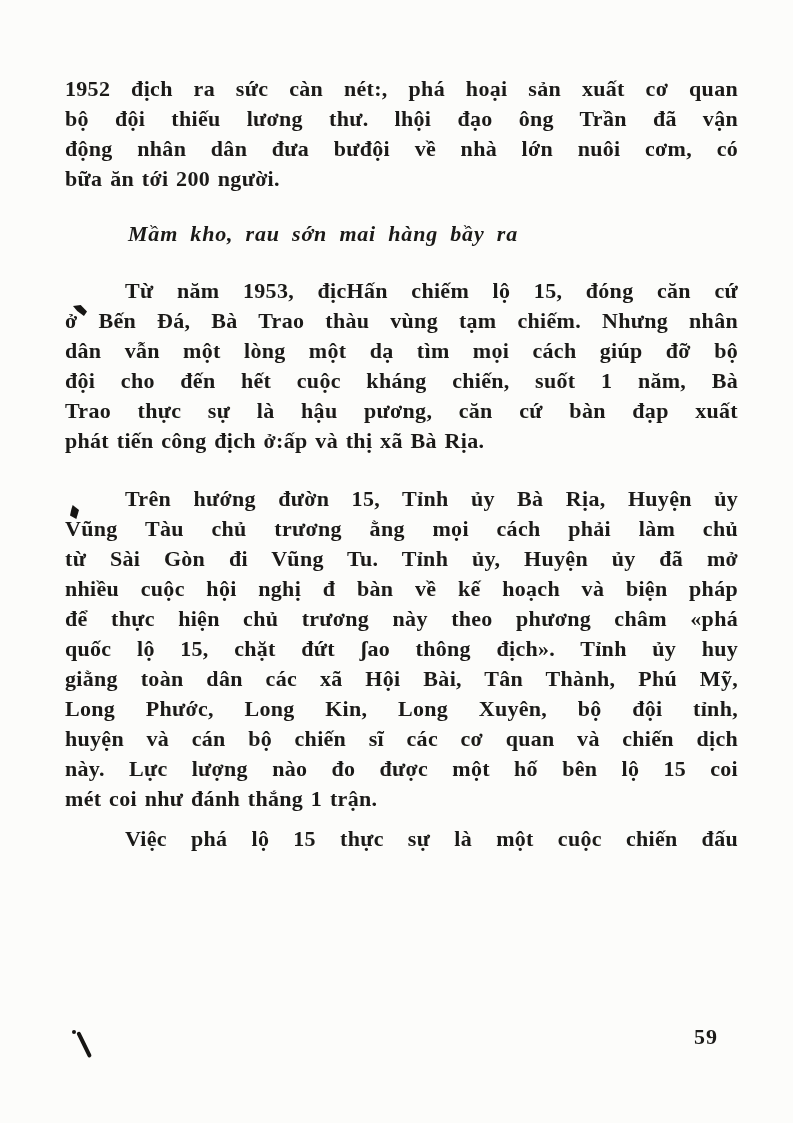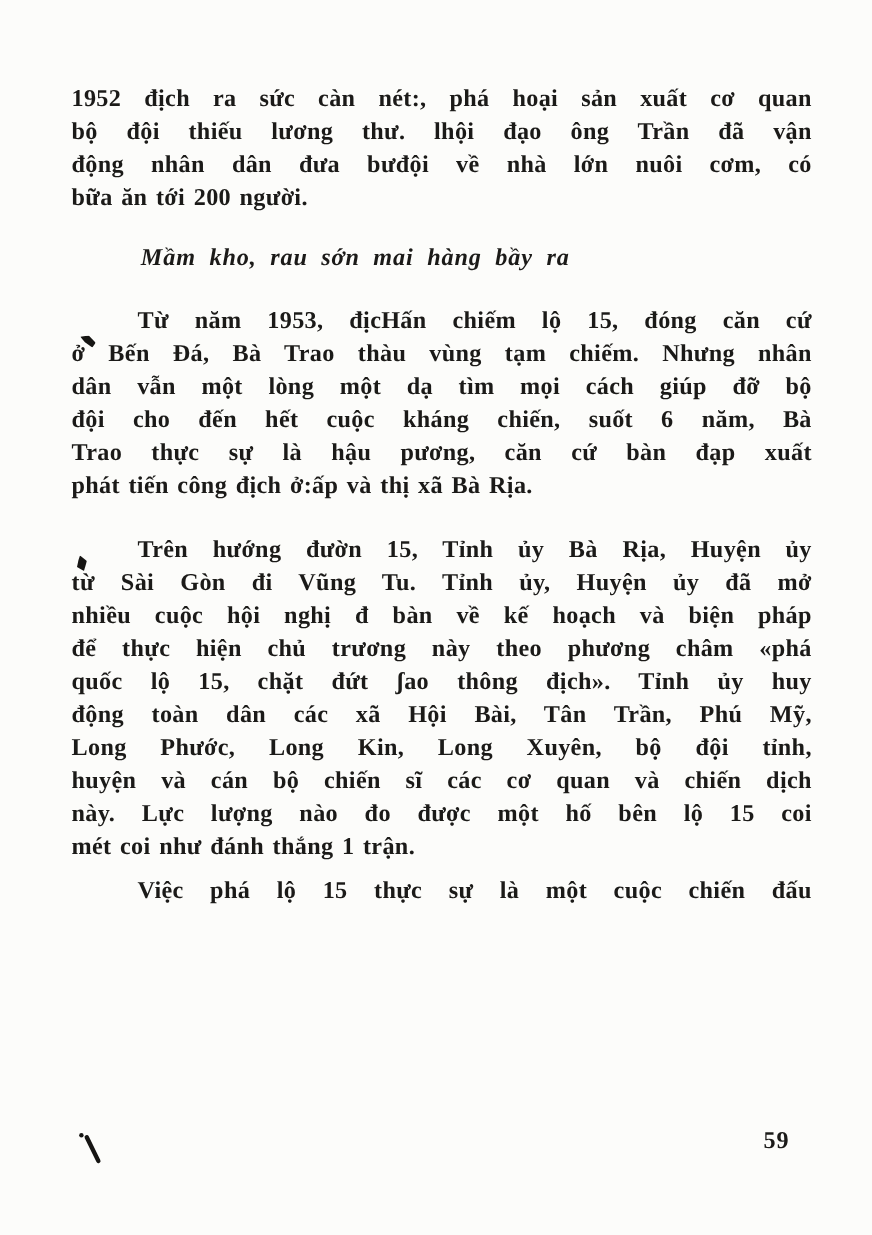--- a/index.html
+++ b/index.html
@@ -99,32 +99,33 @@
     </div>
 
     <div class="verse">
       <div class="line">Mầm kho, rau sớn mai hàng bầy ra</div>
     </div>
 
     <div class="para para2">
       <div class="line indent">Từ năm 1953, địcHấn chiếm lộ 15, đóng căn cứ</div>
       <div class="line">ở Bến Đá, Bà Trao thàu vùng tạm chiếm. Nhưng nhân</div>
       <div class="line">dân vẫn một lòng một dạ tìm mọi cách giúp đỡ bộ</div>
-      <div class="line">đội cho đến hết cuộc kháng chiến, suốt 6 năm, Bà</div>
+      <div class="line">đội cho đến hết cuộc kháng chiến, suốt 1 năm, Bà</div>
       <div class="line">Trao thực sự là hậu pương, căn cứ bàn đạp xuất</div>
       <div class="line last">phát tiến công địch ở:ấp và thị xã Bà Rịa.</div>
     </div>
 
     <div class="para para3">
       <div class="line indent">Trên hướng đườn 15, Tỉnh ủy Bà Rịa, Huyện ủy</div>
+      <div class="line">Vũng Tàu chủ trương ằng mọi cách phải làm chủ</div>
       <div class="line">từ Sài Gòn đi Vũng Tu. Tỉnh ủy, Huyện ủy đã mở</div>
       <div class="line">nhiều cuộc hội nghị đ bàn về kế hoạch và biện pháp</div>
       <div class="line">để thực hiện chủ trương này theo phương châm «phá</div>
       <div class="line">quốc lộ 15, chặt đứt ʃao thông địch». Tỉnh ủy huy</div>
-      <div class="line">động toàn dân các xã Hội Bài, Tân Trần, Phú Mỹ,</div>
+      <div class="line">giằng toàn dân các xã Hội Bài, Tân Thành, Phú Mỹ,</div>
       <div class="line">Long Phước, Long Kin, Long Xuyên, bộ đội tỉnh,</div>
       <div class="line">huyện và cán bộ chiến sĩ các cơ quan và chiến dịch</div>
       <div class="line">này. Lực lượng nào đo được một hố bên lộ 15 coi</div>
       <div class="line last">mét coi như đánh thắng 1 trận.</div>
     </div>
 
     <div class="para para4">
       <div class="line indent">Việc phá lộ 15 thực sự là một cuộc chiến đấu</div>
     </div>
 

